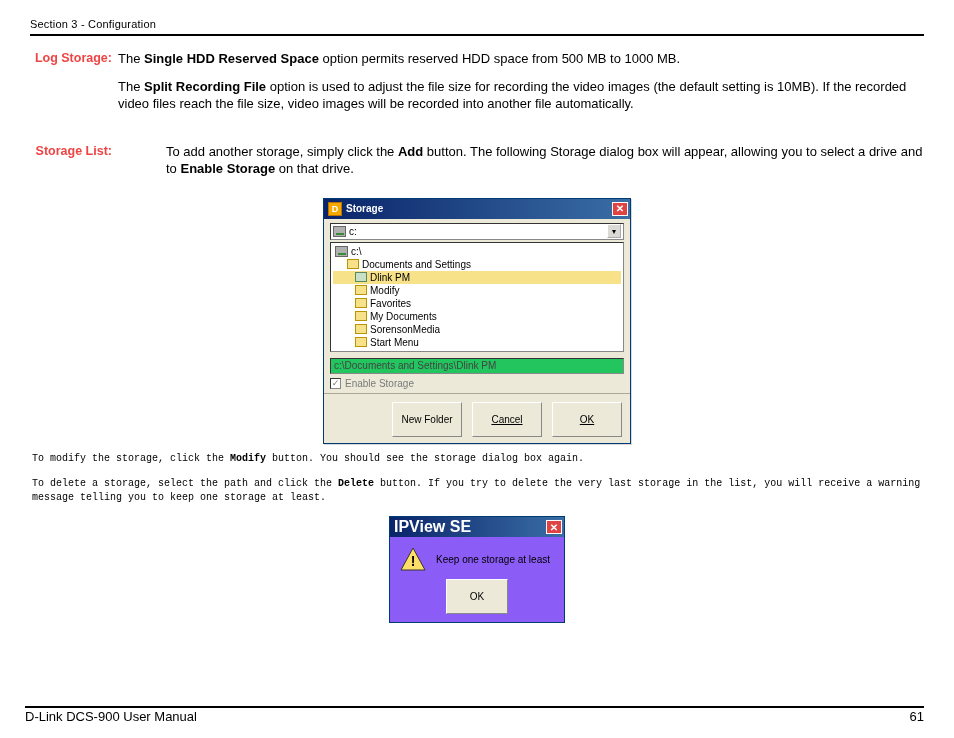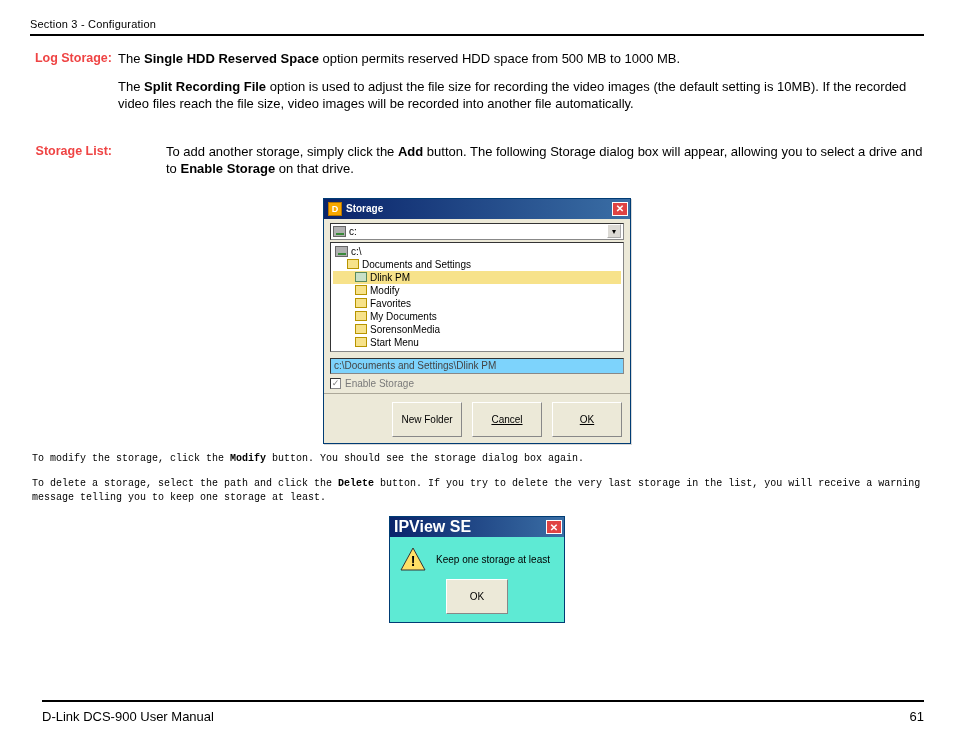--- a/index.html
+++ b/index.html
@@ -132,21 +132,21 @@
     border: 1px solid #b79400;
     flex-shrink:0;
   }
   .folder-ic.open { background: #c8e0c8; border-color:#5a8a5a;}
   .tree-item.sel { background: #f7e28a; }
   .tree-item.sel .lbl { background:#f7e28a; }
   .ind1 { padding-left: 14px; }
   .ind2 { padding-left: 22px; }
   .path-box {
     margin: 6px 6px 0 6px;
-    background: #7dd3fc;
+    background: #22c55e;
     border: 1px inset #888;
     height: 16px;
     padding: 1px 3px;
     font-size: 10px;
     color: #444;
   }
   .chk-row {
     margin: 4px 6px;
     font-size: 10px;
     color: #7a7a7a;
@@ -170,41 +170,41 @@
     border-top-color:#fff;border-left-color:#fff;
     font-size: 10px;
     text-align: center;
     display:flex;align-items:center;justify-content:center;
     cursor:pointer;
   }
   .warn-dialog {
     display:inline-block;
     width: 176px;
     border: 1px solid #003c74;
-    background: #5eead4;
+    background: #8b5cf6;
     text-align:left;
     font-family: Tahoma, Arial, sans-serif;
   }
   .warn-body {
     display:flex;align-items:center;gap:10px;
     padding: 10px 8px 8px 10px;
   }
   .warn-ic {
     width: 26px; height: 24px;
     position: relative;
   }
   .warn-ic svg { width:26px;height:24px;}
   .warn-text { font-size: 10px; }
   .warn-btn-row { text-align:center;padding: 0 0 8px 0;}
   .warn-btn-row .winbtn { min-width: 62px; display:inline-flex;}
   .footer {
     position: absolute;
-    left: 42px; right: 30px; bottom: 14px;
+    left: 25px; right: 30px; bottom: 14px;
     border-top: 2px solid #000;
-    padding-top: 7px;
+    padding-top: 1px;
     display: flex; justify-content: space-between;
     font-size: 13px;
     font-family: "Arial Narrow", Arial, sans-serif;
   }
   b { font-weight: bold; }
 </style>
 </head>
 <body>
 
 <div class="header-line">Section 3 - Configuration</div>

